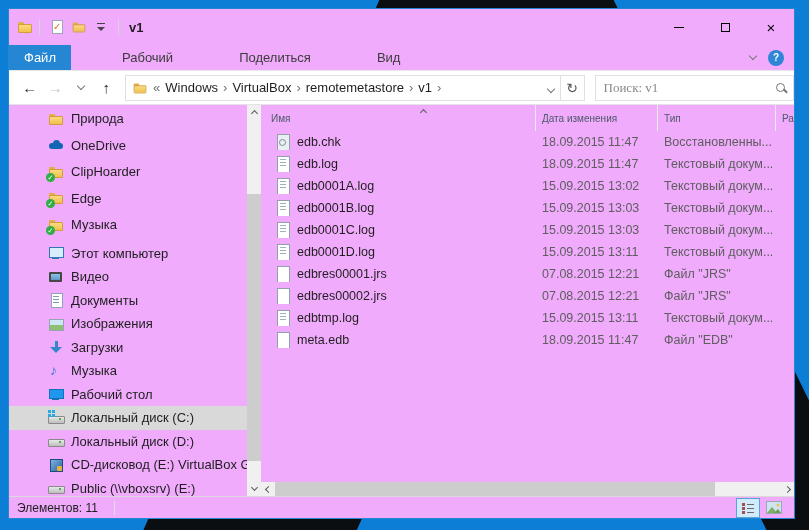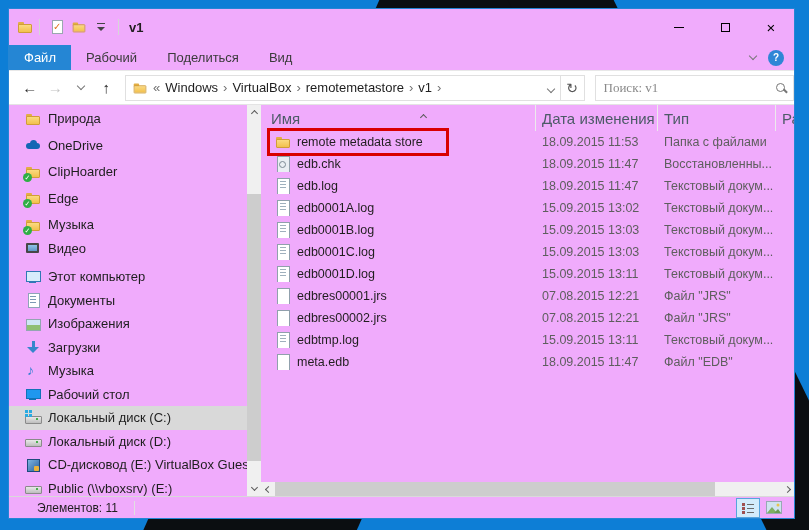--- a/index.html
+++ b/index.html
@@ -22,21 +22,21 @@
   .win-icon { margin-left:8px; }
   .qat-btn { width:22px; height:24px; display:flex; align-items:center; justify-content:center; }
   .title-text { font-weight:bold; font-size:13px; margin-left:4px; }
   .ctl { width:46px; height:36px; display:flex; align-items:center; justify-content:center; margin-left:0; }
   .ctl-min i { display:block; width:10px; border-top:1px solid #000; }
   .ctl-max i { display:block; width:9px; height:9px; border:1px solid #000; }
   .ctl-close { font-size:15px; color:#000; }
   .controls { margin-left:auto; display:flex; }
 
   
-  .tabsrow { height:26px; flex:0 0 26px; display:flex; align-items:stretch; border-bottom:1px solid #e8e8e8; }
+  .tabsrow { height:26px; flex:0 0 26px; display:flex; align-items:stretch; border-bottom:1px solid #e8e8e8;gap:36px; }
   .tab { padding:0 15px; display:flex; align-items:center; font-size:13px; color:#3b3b3b; }
   .tab.active { background:#2586d4; color:#fff; }
   .tabsrow .rspace { margin-left:auto; display:flex; align-items:center; gap:12px; padding-right:10px; }
   .help-btn { width:16px; height:16px; border-radius:50%; background:#2f86d6; color:#fff;
     font-size:10px; font-weight:bold; display:flex; align-items:center; justify-content:center; }
 
   
   .toolbar { height:34px; flex:0 0 34px; display:flex; align-items:center; border-bottom:1px solid #e4e4e4; background:#fff; }
   .navbtn { width:26px; height:26px; display:flex; align-items:center; justify-content:center; font-size:15px; }
   .navbtn.first { margin-left:8px; }
@@ -58,56 +58,56 @@
   .chev.right { transform:rotate(-45deg); }
   .chev.small { width:5px; height:5px; border-color:#5a5a5a; }
 
   
   .mag { position:relative; width:9px; height:9px; border:1.4px solid #767676; border-radius:50%; }
   .mag::after { content:""; position:absolute; width:5px; height:1.6px; background:#767676; right:-4px; bottom:-1px; transform:rotate(45deg); }
 
   
   .main { flex:1; position:relative; overflow:hidden; }
   .sidebar { position:absolute; left:0; top:2px; width:238px; bottom:0; overflow:hidden; }
-  .sb-item { height:23.5px; display:flex; align-items:center; gap:7px; padding-left:16px; cursor:default; }
+  .sb-item { height:23.5px; display:flex; align-items:center; gap:7px; padding-left:39px; cursor:default; }
   .sb-item.lvl1 { }
   .sb-item.selected { background:#d9d9d9; }
   .sb-label { white-space:nowrap; font-size:13px; color:#1e1e1e; }
   .g3 { margin-top:3px; } .g5 { margin-top:5px; }
 
   
   .vscroll { position:absolute; left:238px; top:0; width:14px; bottom:0; background:#f0f0f0; }
   .vs-btn { position:absolute; left:0; width:14px; height:14px; display:flex; align-items:center; justify-content:center; background:#f0f0f0; }
   .vs-up { top:0; } .vs-down { bottom:0; }
   .vs-thumb { position:absolute; left:0; width:14px; top:89px; height:267px; background:#cdcdcd; }
 
   
   .filepane { position:absolute; left:252px; top:0; right:0; bottom:14px; overflow:hidden; }
-  .colheaders { display:flex; height:26px; align-items:center; position:relative; color:#4c5a67; font-size:15px; }
+  .colheaders { display:flex; height:26px; align-items:center; position:relative; color:#4c5a67; font-size:10px; }
   .colh { height:100%; display:flex; align-items:center; border-right:1px solid #ebebeb; position:relative; }
   .colh-name { width:275px; padding-left:10px; }
   .colh-date { width:122px; padding-left:6px; }
   .colh-type { width:118px; padding-left:6px; }
   .colh-size { flex:1; padding-left:6px; border-right:none; overflow:hidden; white-space:nowrap; }
   .sortmark { position:absolute; left:160px; top:1px; }
   .frow { display:flex; height:22px; align-items:center; position:relative; font-size:12.5px; }
   .cell-name { width:275px; display:flex; align-items:center; gap:6px; padding-left:14px; white-space:nowrap; overflow:hidden; }
   .cell-date { width:122px; color:#5e5e5e; padding-left:6px; white-space:nowrap; }
   .cell-type { width:118px; color:#5e5e5e; padding-left:6px; white-space:nowrap; overflow:hidden; }
   .red-box { position:absolute; left:6px; top:-3px; width:182px; height:28px; border:3px solid #d90000; z-index:3; pointer-events:none; }
 
   
   .hscroll { position:absolute; left:252px; right:0; bottom:0; height:14px; background:#f0f0f0; }
   .hs-btn { position:absolute; top:0; width:14px; height:14px; display:flex; align-items:center; justify-content:center; }
   .hs-left { left:0; } .hs-right { right:0; }
   .hs-thumb { position:absolute; left:14px; top:0; height:14px; width:440px; background:#cdcdcd; }
 
   
   .statusbar { height:22px; flex:0 0 22px; border-top:1px solid #d9d9d9; display:flex; align-items:center; font-size:12px; color:#1e1e1e; position:relative; }
-  .status-text { margin-left:28px; }
+  .status-text { margin-left:8px; }
   .status-div { width:1px; height:14px; background:#e0e0e0; margin-left:16px; }
   .viewbtns { margin-left:auto; display:flex; margin-right:8px; gap:2px; }
   .viewbtn { width:24px; height:20px; display:flex; align-items:center; justify-content:center; border:1px solid transparent; }
   .viewbtn.active { background:#d2ebfb; border-color:#56a4dd; }
 
   
   .ic { display:inline-block; position:relative; width:16px; height:16px; flex:0 0 16px; }
   .ic-14 { transform:scale(0.9); }
 
   .i-folder::before { content:""; position:absolute; left:1px; top:3px; width:6px; height:3px; background:#e3ae44; border-radius:1px 1px 0 0; }
@@ -247,27 +247,27 @@
             <i class="sync-badge">✓</i>
           </span>
           <span class="sb-label">Edge</span>
         </div>
         <div class="sb-item lvl2 g3">
           <span class="ic i-folder">
             <i class="sync-badge">✓</i>
           </span>
           <span class="sb-label">Музыка</span>
         </div>
-        <div class="sb-item lvl2">
-          <span class="ic i-video"></span>
-          <span class="sb-label">Видео</span>
-        </div>
         <div class="sb-item lvl1 g5">
           <span class="ic i-computer"></span>
           <span class="sb-label">Этот компьютер</span>
+        </div>
+        <div class="sb-item lvl2">
+          <span class="ic i-video"></span>
+          <span class="sb-label">Видео</span>
         </div>
         <div class="sb-item lvl2">
           <span class="ic i-docs"></span>
           <span class="sb-label">Документы</span>
         </div>
         <div class="sb-item lvl2">
           <span class="ic i-pictures"></span>
           <span class="sb-label">Изображения</span>
         </div>
         <div class="sb-item lvl2">
@@ -314,29 +314,20 @@
 
     <div class="filepane">
       <div class="colheaders">
         <span class="colh colh-name">Имя</span>
         <span class="colh colh-date">Дата изменения</span>
         <span class="colh colh-type">Тип</span>
         <span class="colh colh-size">Ра</span>
         <span class="sortmark"><span class="chev up small"></span></span>
       </div>
       <div>
-          <div class="frow">
-            <span class="cell-name">
-              <span class="ic i-folder"></span>
-              <span>remote metadata store</span>
-            </span>
-            <span class="cell-date">18.09.2015 11:53</span>
-            <span class="cell-type">Папка с файлами</span>
-            <span class="red-box"></span>
-          </div>
           <div class="frow">
             <span class="cell-name">
               <span class="ic f-chk"></span>
               <span>edb.chk</span>
             </span>
             <span class="cell-date">18.09.2015 11:47</span>
             <span class="cell-type">Восстановленны...</span>
           </div>
           <div class="frow">
             <span class="cell-name">

